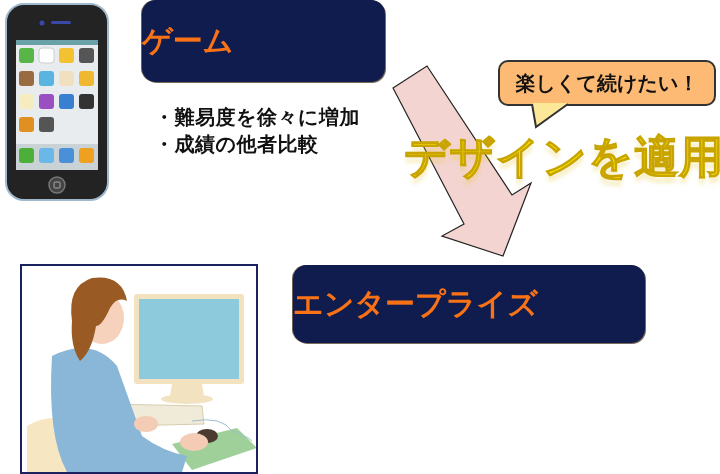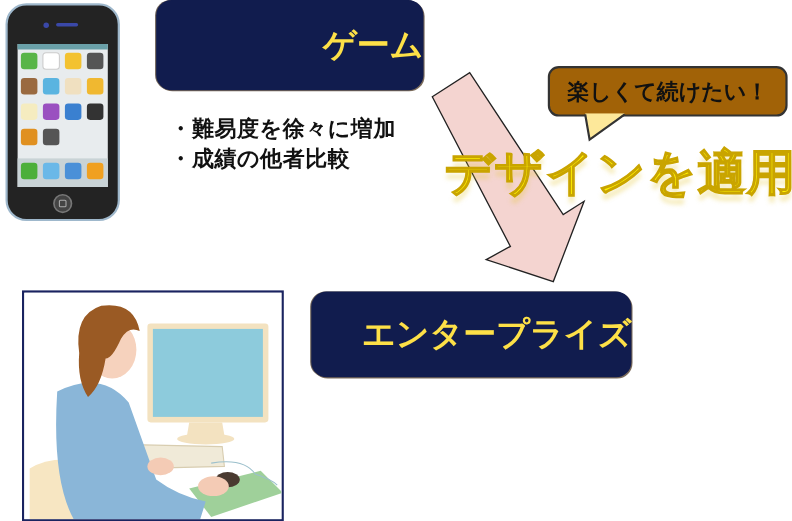--- a/index.html
+++ b/index.html
@@ -2,31 +2,31 @@
 <html><head>
 <meta charset="utf-8">
 <style>
   html, body { margin:0; padding:0; background:#ffffff; }
   body { width:720px; height:474px; position:relative; overflow:hidden;
          font-family:"DejaVu Sans", "Liberation Sans", sans-serif; }
   .abs { position:absolute; }
 
   .title-box { position:absolute; background:#111c4e; border-radius:14px;
                box-shadow: 1px 1px 0 #7a6a5a, -1px 0 0 #6b5f55;
-               color:#fde047; font-weight:bold; display:flex;
-               align-items:center; justify-content:flex-end; }
+               color:#f97316; font-weight:bold; display:flex;
+               align-items:center; justify-content:flex-start; }
   #game-box { left:142px; top:0px; width:243px; height:82px; font-size:30px; border-top-left-radius:14px; }
-  #ent-box  { left:283px; top:265px; width:291px; height:78px; font-size:30px; }
+  #ent-box  { left:293px; top:265px; width:352px; height:78px; font-size:30px; }
 
   .bullets { position:absolute; font-weight:bold; color:#111111; letter-spacing:0.5px; }
   .bullets div { white-space:nowrap; }
   #game-bullets { left:154px; top:104px; font-size:20px; line-height:27px; }
   #ent-bullets  { left:293px; top:375px; font-size:20px; line-height:30px; }
 
-  #bubble { left:498px; top:60px; width:218px; height:46px; background:#a16207;
+  #bubble { left:498px; top:60px; width:218px; height:46px; background:#fdba74;
             border:2px solid #333; border-radius:10px; box-sizing:border-box;
             display:flex; align-items:center; justify-content:center;
             font-weight:bold; font-size:20px; color:#111; }
 
   #design-text { left:404px; top:128px; font-size:44px; font-weight:bold;
                  color:#fff200; letter-spacing:1px;
                  -webkit-text-stroke:1.2px #c9a400;
                  text-shadow: 0 6px 4px rgba(230,200,60,0.35); white-space:nowrap; }
 
   #photo-frame { left:20px; top:264px; width:238px; height:210px; box-sizing:border-box;

